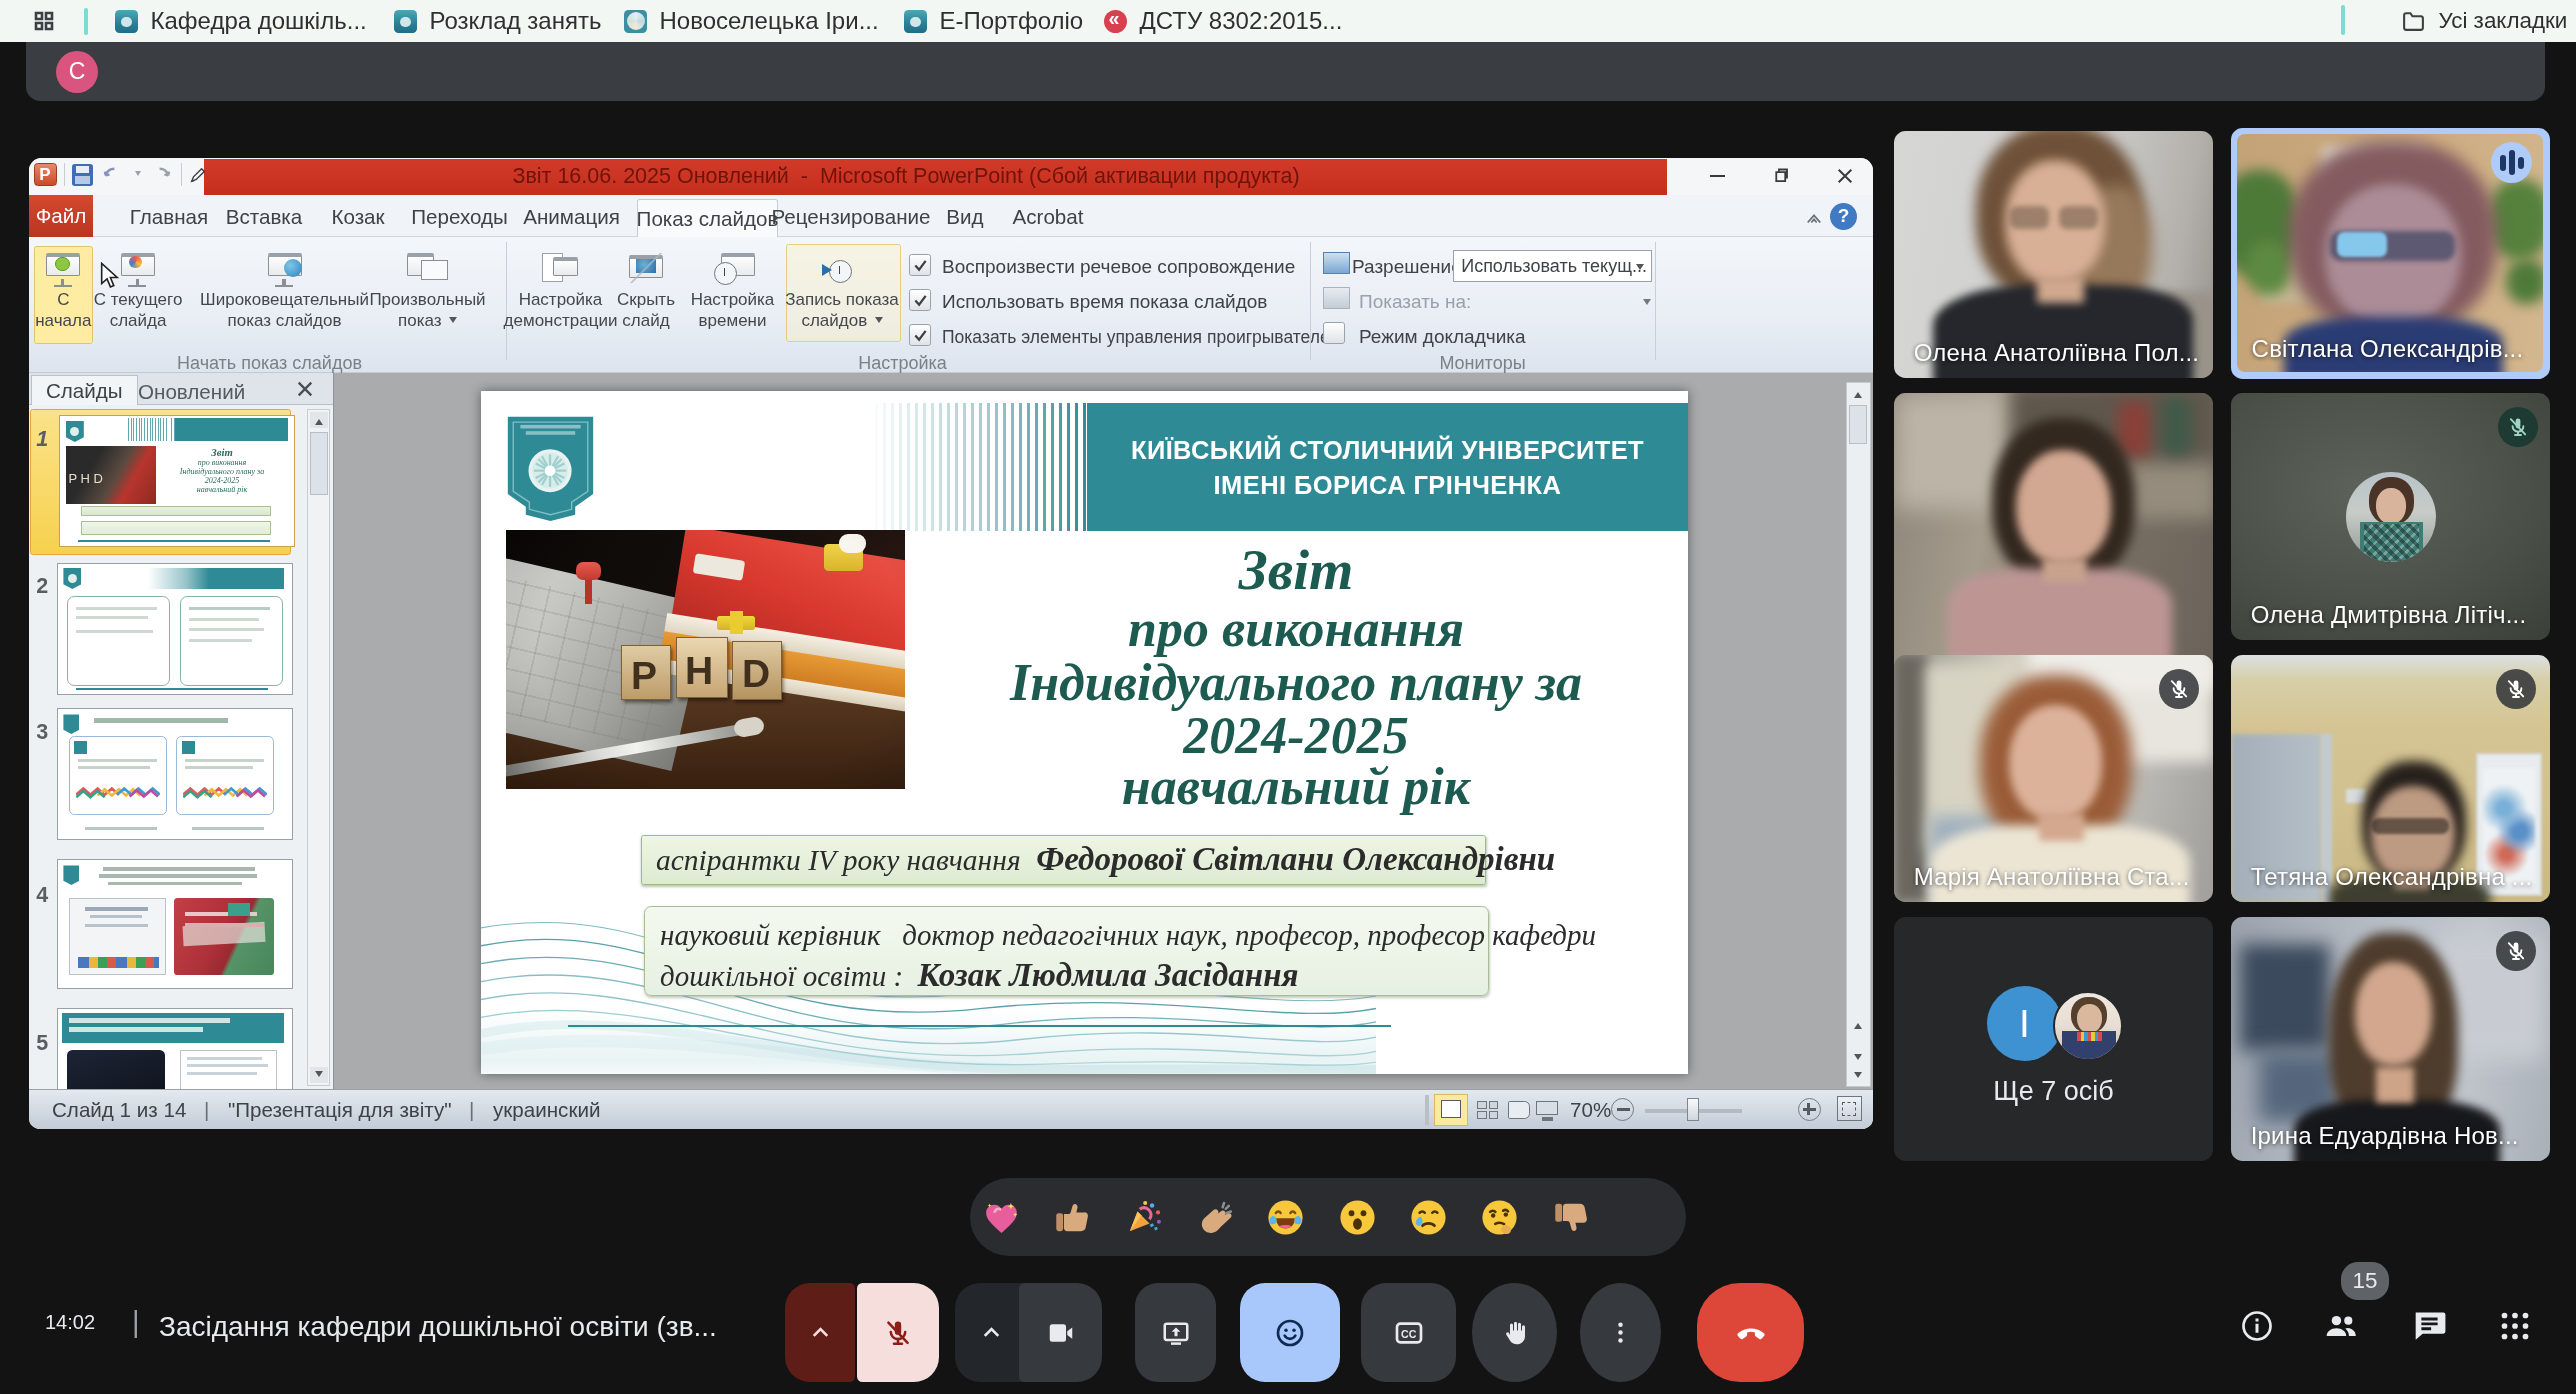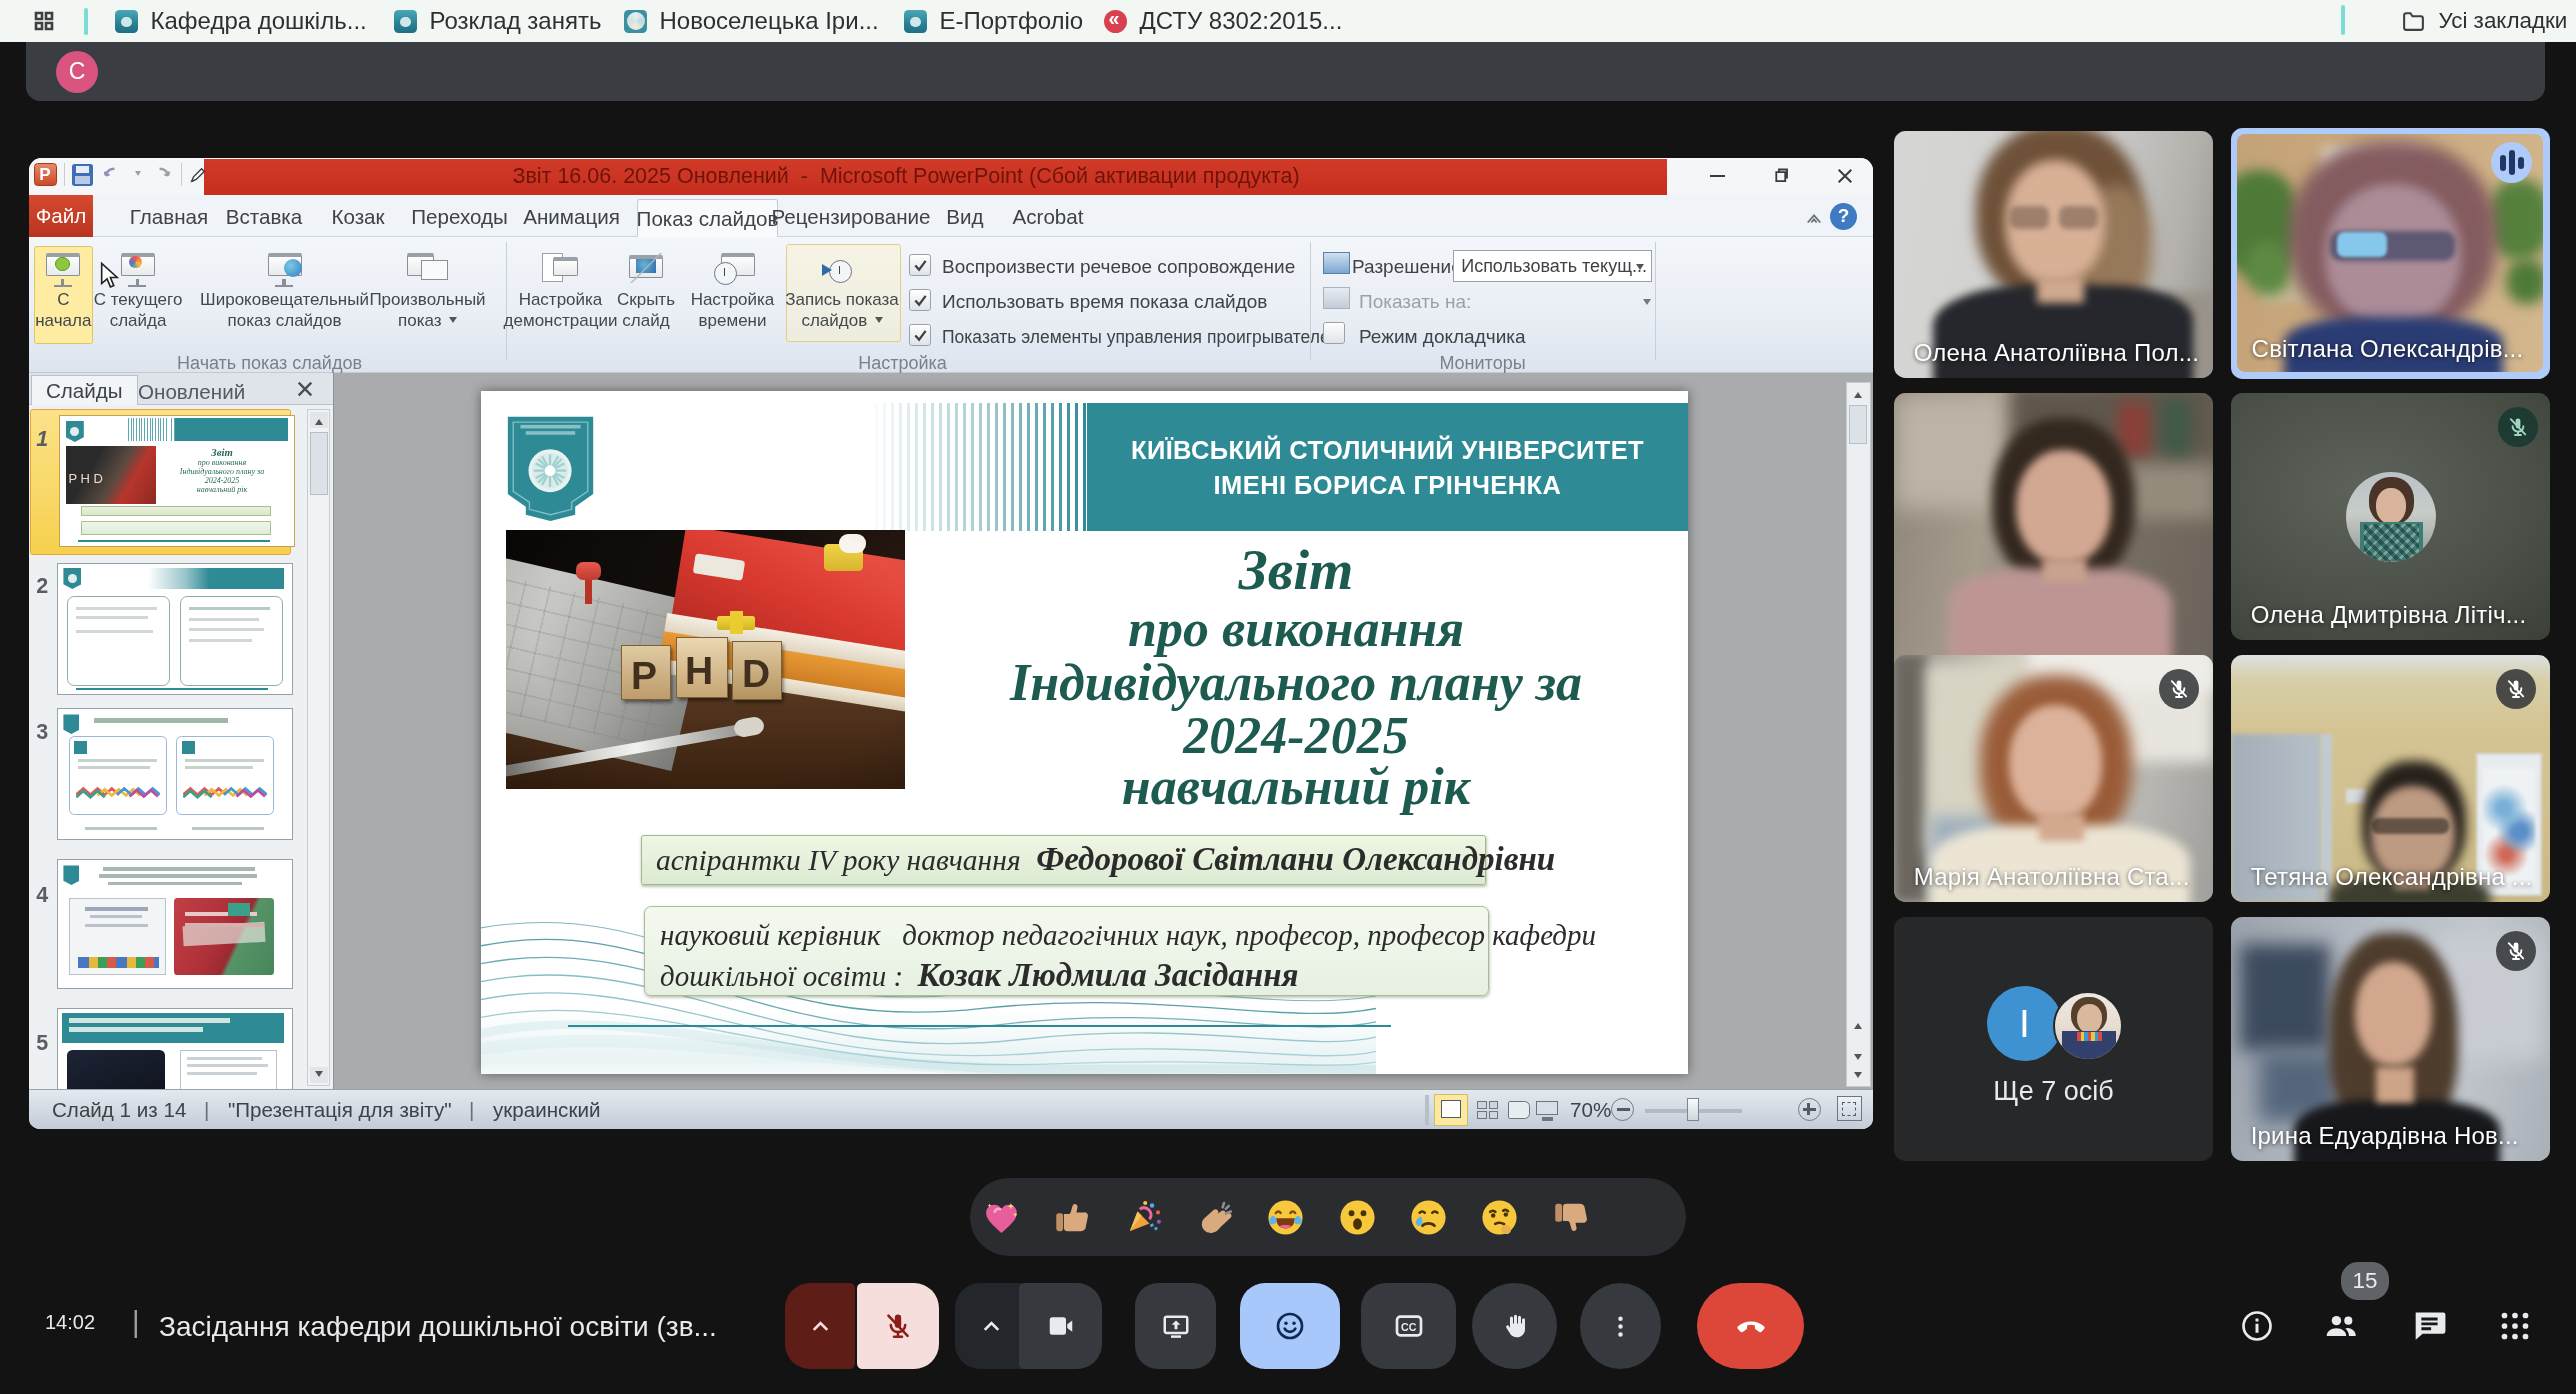--- a/index.html
+++ b/index.html
@@ -58,21 +58,21 @@
 #statusbar{left:0;top:931px;width:1844px;height:40px;background:linear-gradient(180deg,#e3e9ef,#c3ccd7);border-top:0.9px solid #9aa1a8;color:#3f4347;font-size:20.6px}
 
 .tile{position:absolute;border-radius:11.6px;overflow:hidden}
 .tlabel{position:absolute;left:19.7px;bottom:10.7px;color:#fff;font-size:24px;text-shadow:0 0.9px 4.5px rgba(0,0,0,.65);white-space:nowrap;letter-spacing:0.2px}
 .mutechip{position:absolute;width:40px;height:40px;border-radius:50%;background:rgba(48,51,54,.85);display:flex;align-items:center;justify-content:center}
 
 #emojibar{left:970px;top:1178px;width:716px;height:78px;border-radius:39px;background:#2b2c2f}
 #emojibar svg{position:absolute;top:19px}
 
 #botbar{left:0;top:1256px;width:2576px;height:139px;color:#e8eaed}
-.cbtn{position:absolute;top:27px;height:86px;background:#323538;display:flex;align-items:center;justify-content:center}
+.cbtn{position:absolute;top:27px;height:99px;background:#323538;display:flex;align-items:center;justify-content:center}
 .dna{display:inline-block;width:0;height:0;border:4.5px solid transparent;border-top:6.3px solid #555;vertical-align:middle;margin-left:2.7px}
 .triu{width:0;height:0;border:5.4px solid transparent;border-bottom:7.2px solid #555;display:inline-block}
 .trid{width:0;height:0;border:5.4px solid transparent;border-top:7.2px solid #555;display:inline-block}
 </style></head><body>
 <div id="stage">
 
 <div id="bkbar" class="abs">
   <div class="bkitem" style="left:32px">
     <svg width="24" height="24" viewBox="0 0 24 24">
           <path fill="none" stroke="#3c4043" stroke-width="2.6" d="M4 4h6v6H4zM14 4h6v6h-6zM4 14h6v6H4zM14 14h6v6h-6z"></path>

